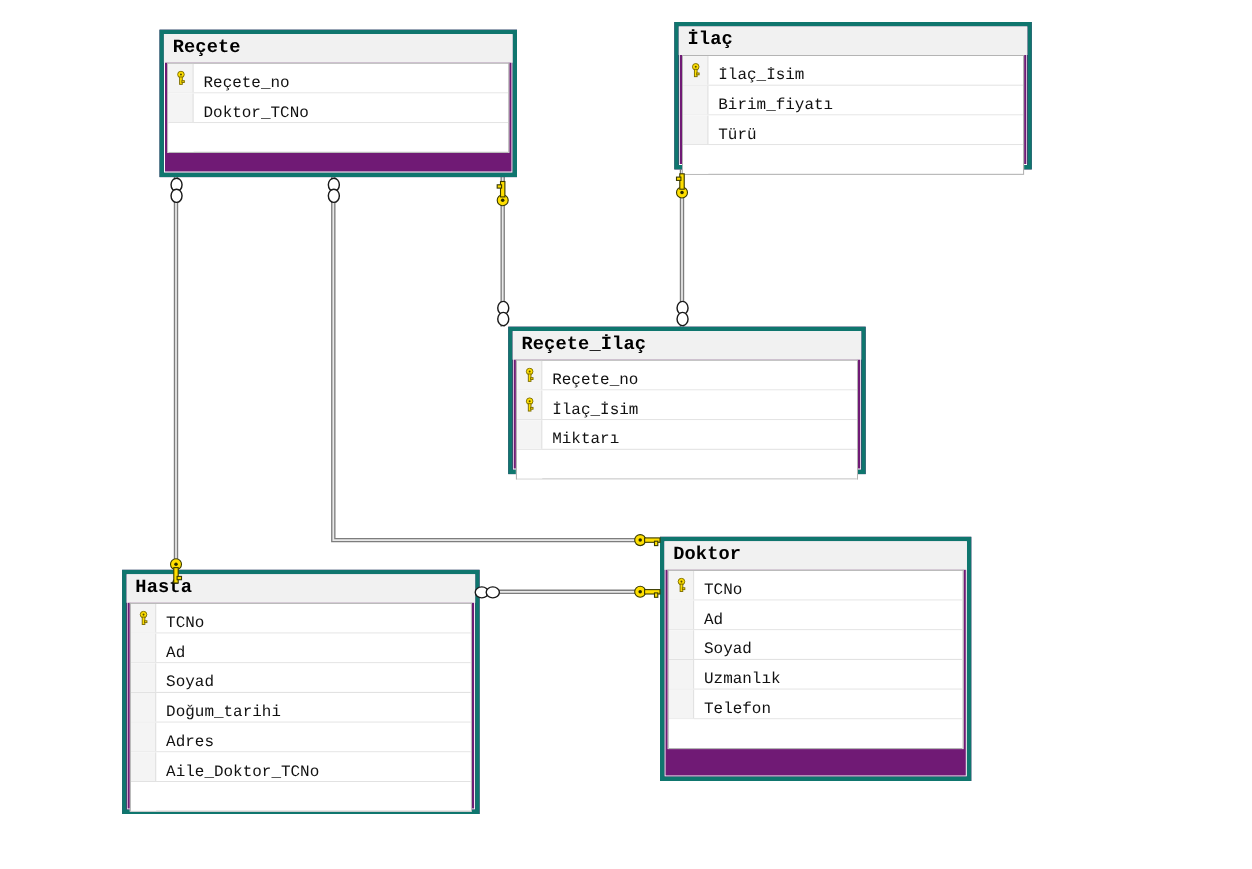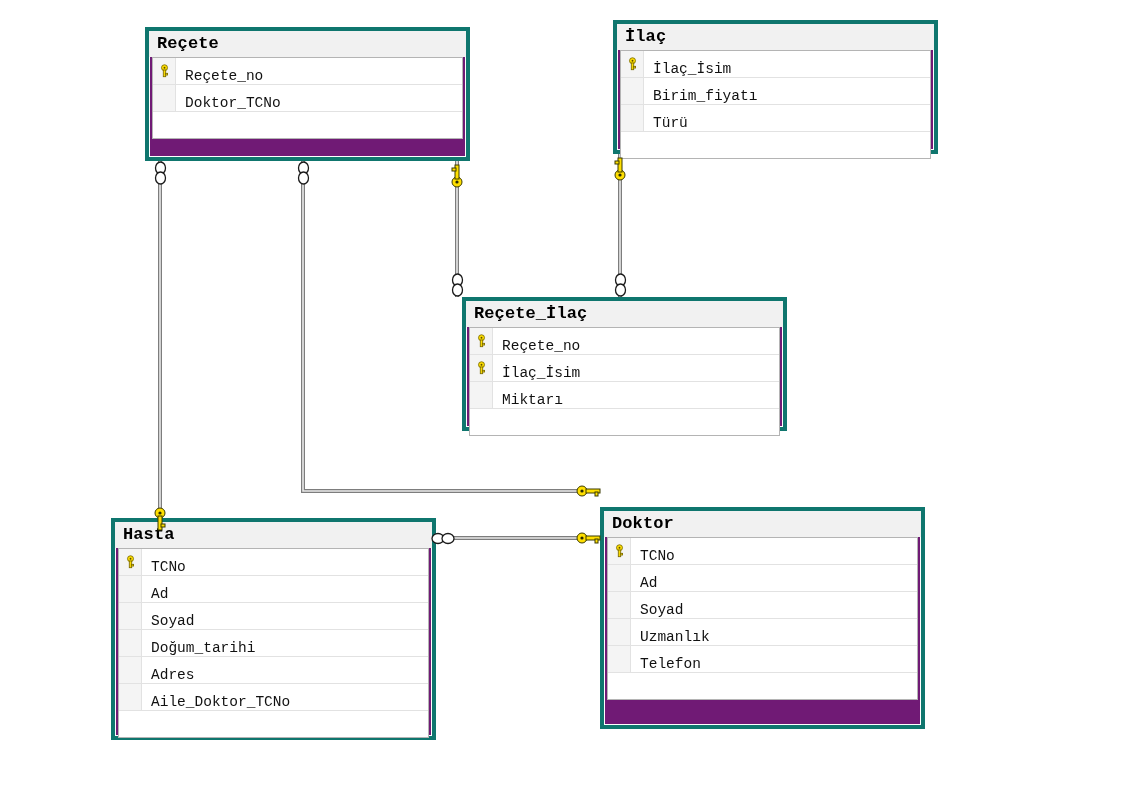--- a/index.html
+++ b/index.html
@@ -256,21 +256,21 @@
           <div class="field-row">
             <div class="field-key-cell"></div>
             <div class="field-name">Aile_Doktor_TCNo</div>
           </div>
           <div class="field-row empty-row">
             <div class="field-key-cell"></div>
             <div class="field-name"></div>
           </div>
         </div>
       </div>
-      <div class="entity" style="left: 600px; top: 507px; width: 325px; height: 222px;">
+      <div class="entity" style="left: 600px; top: 488px; width: 283px; height: 222px;">
         <div class="entity-header">Doktor</div>
         <div class="entity-grid">
           <div class="field-row">
             <div class="field-key-cell">
               <svg class="pk-icon" viewBox="0 0 11 15">
                 <g stroke="#7a6a00" stroke-width="0.9">
                   <circle cx="5.5" cy="4" r="3.2" fill="#ffdf00"></circle>
                   <rect x="4.2" y="6.4" width="2.6" height="7.2" fill="#ffdf00"></rect>
                   <rect x="6.4" y="10" width="2.4" height="1.8" fill="#ffdf00"></rect>
                 </g>

